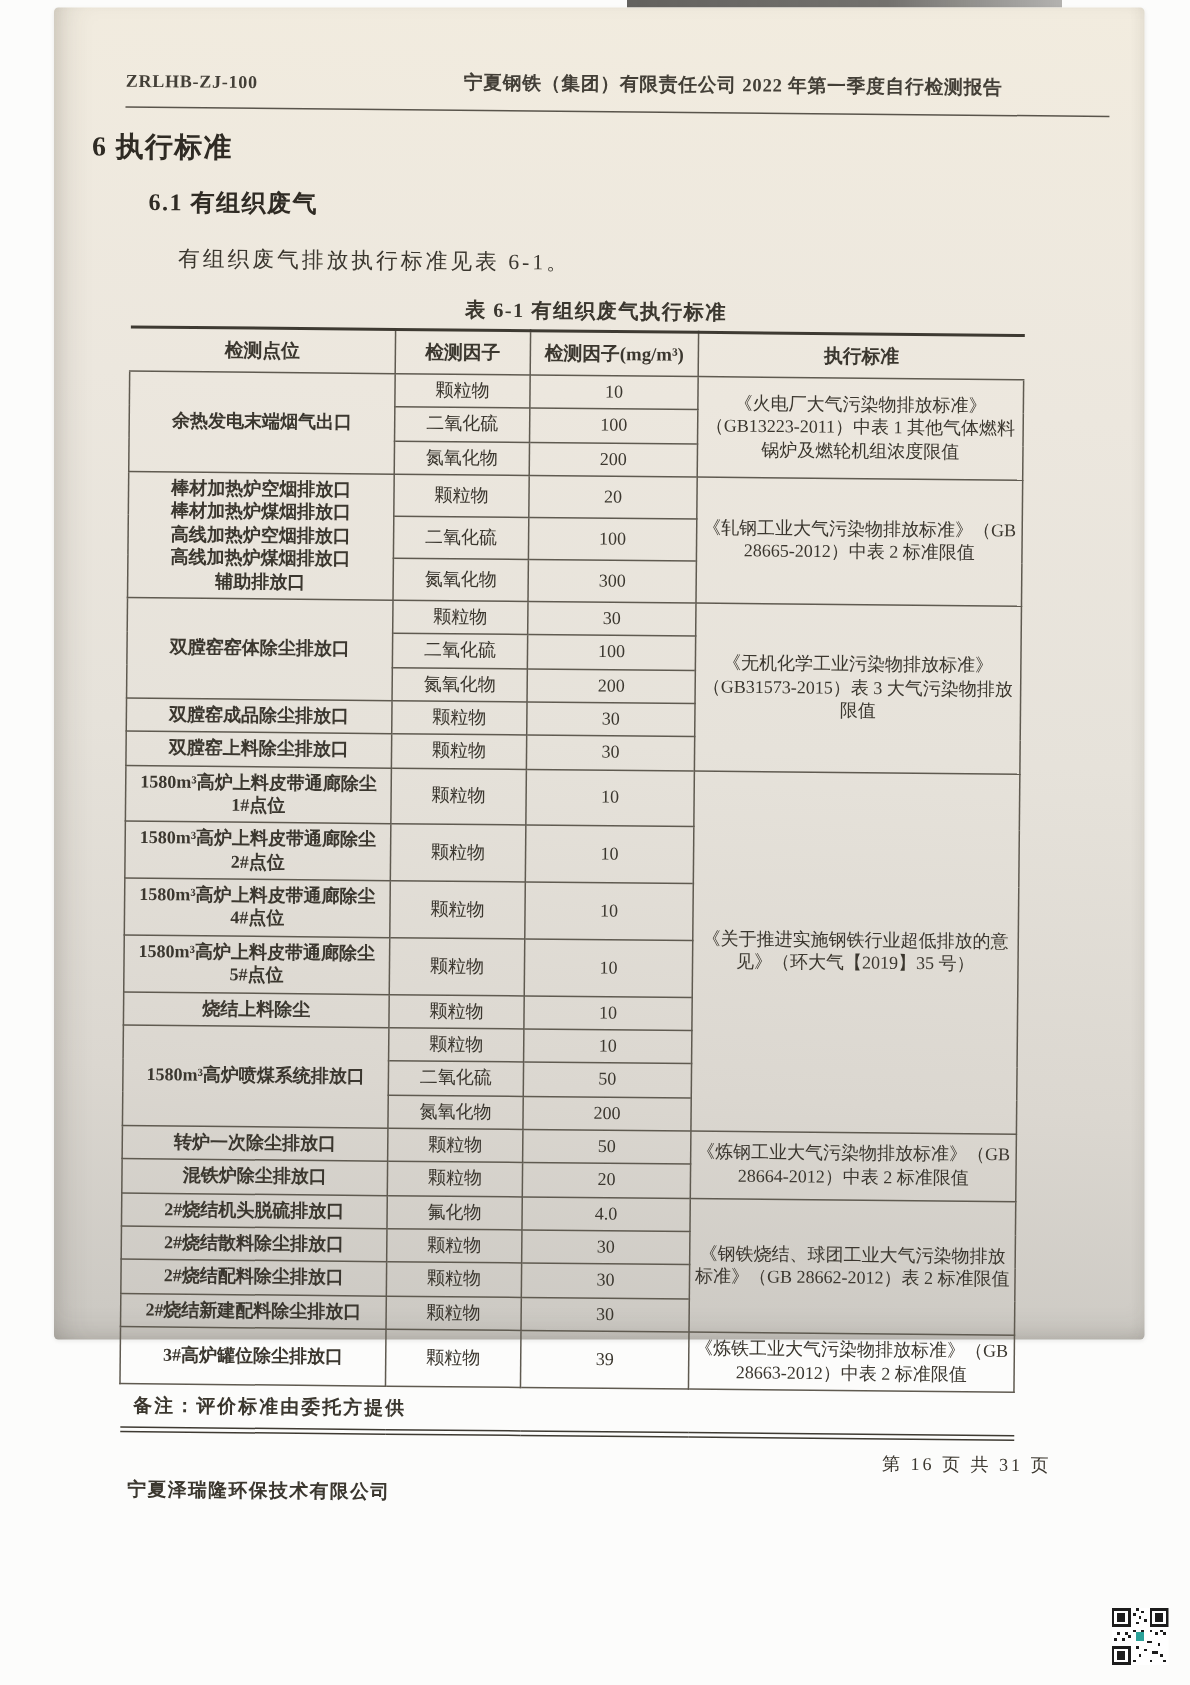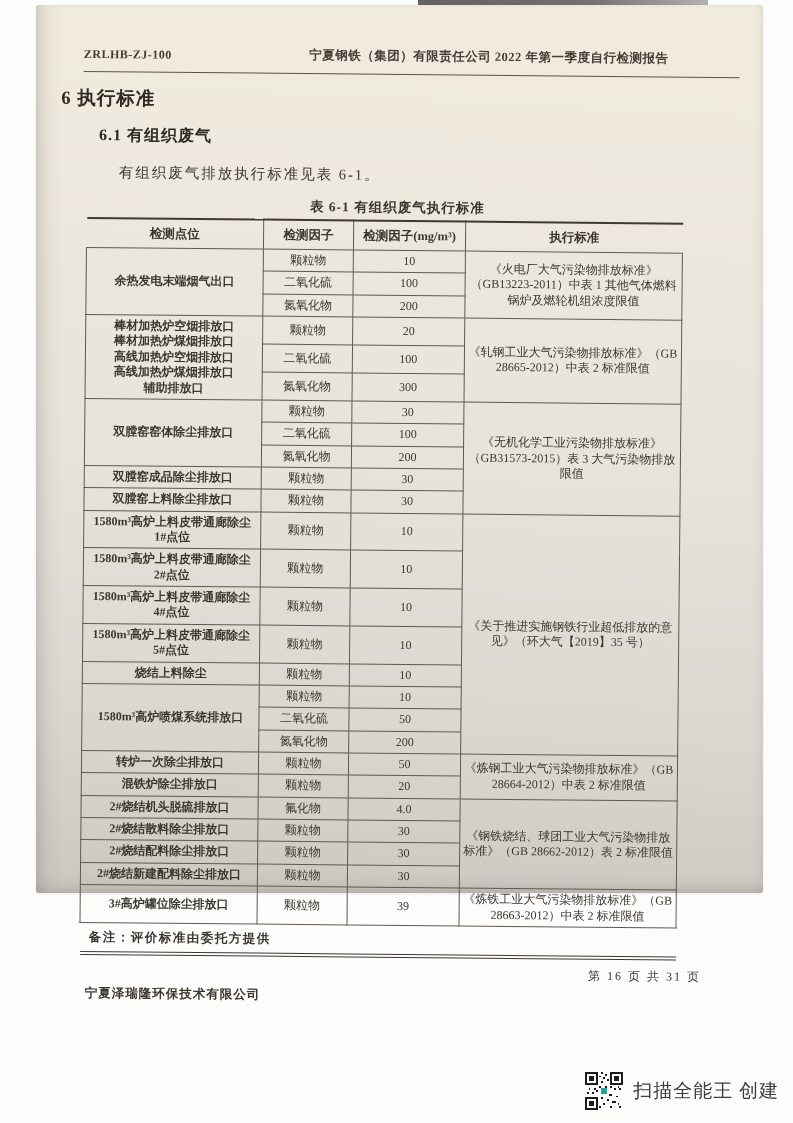--- a/index.html
+++ b/index.html
@@ -290,14 +290,13 @@
         <rect x="15" y="1" width="5" height="5"></rect>
         <rect x="1" y="15" width="5" height="5"></rect>
       </g>
     <g fill="#1c1c1c">
         <rect x="2" y="2" width="3" height="3"></rect>
         <rect x="16" y="2" width="3" height="3"></rect>
         <rect x="2" y="16" width="3" height="3"></rect>
       </g>
     <rect x="9" y="9" width="3" height="3" fill="#2aa198"></rect>
   </svg>
-  <span class="scanner-text">扫描全能王 创建</span>
 </div>
 
 </body></html>

